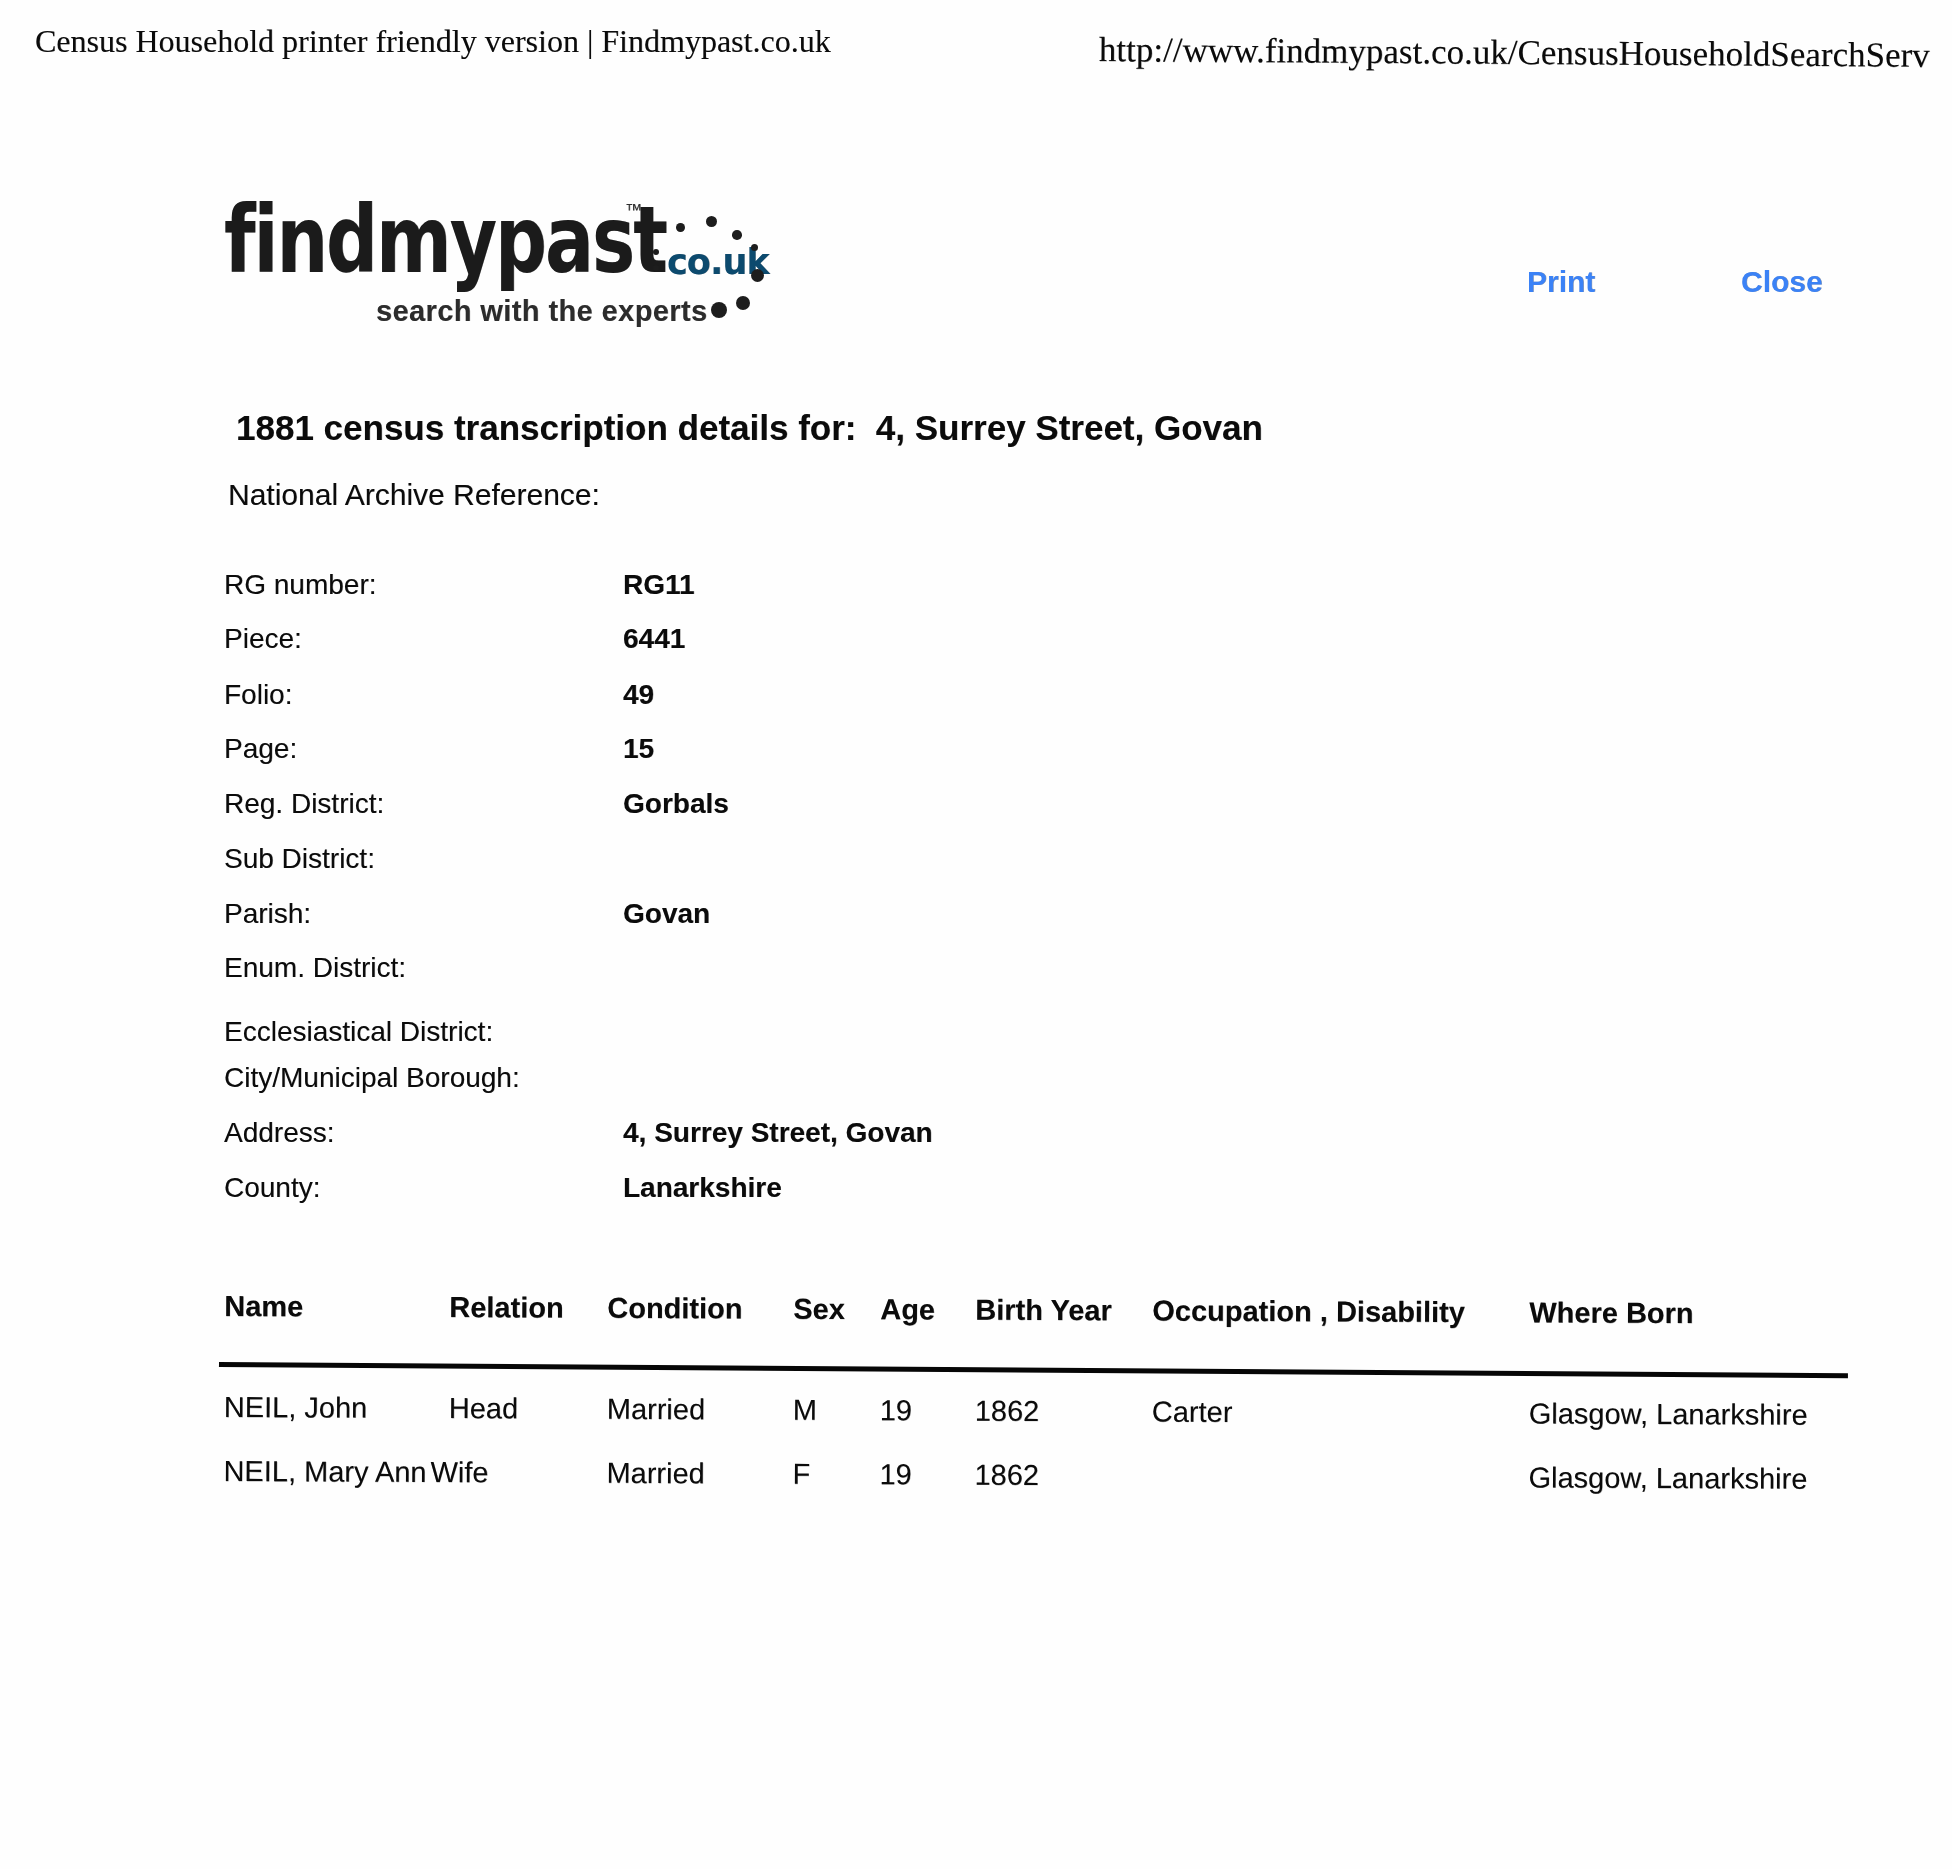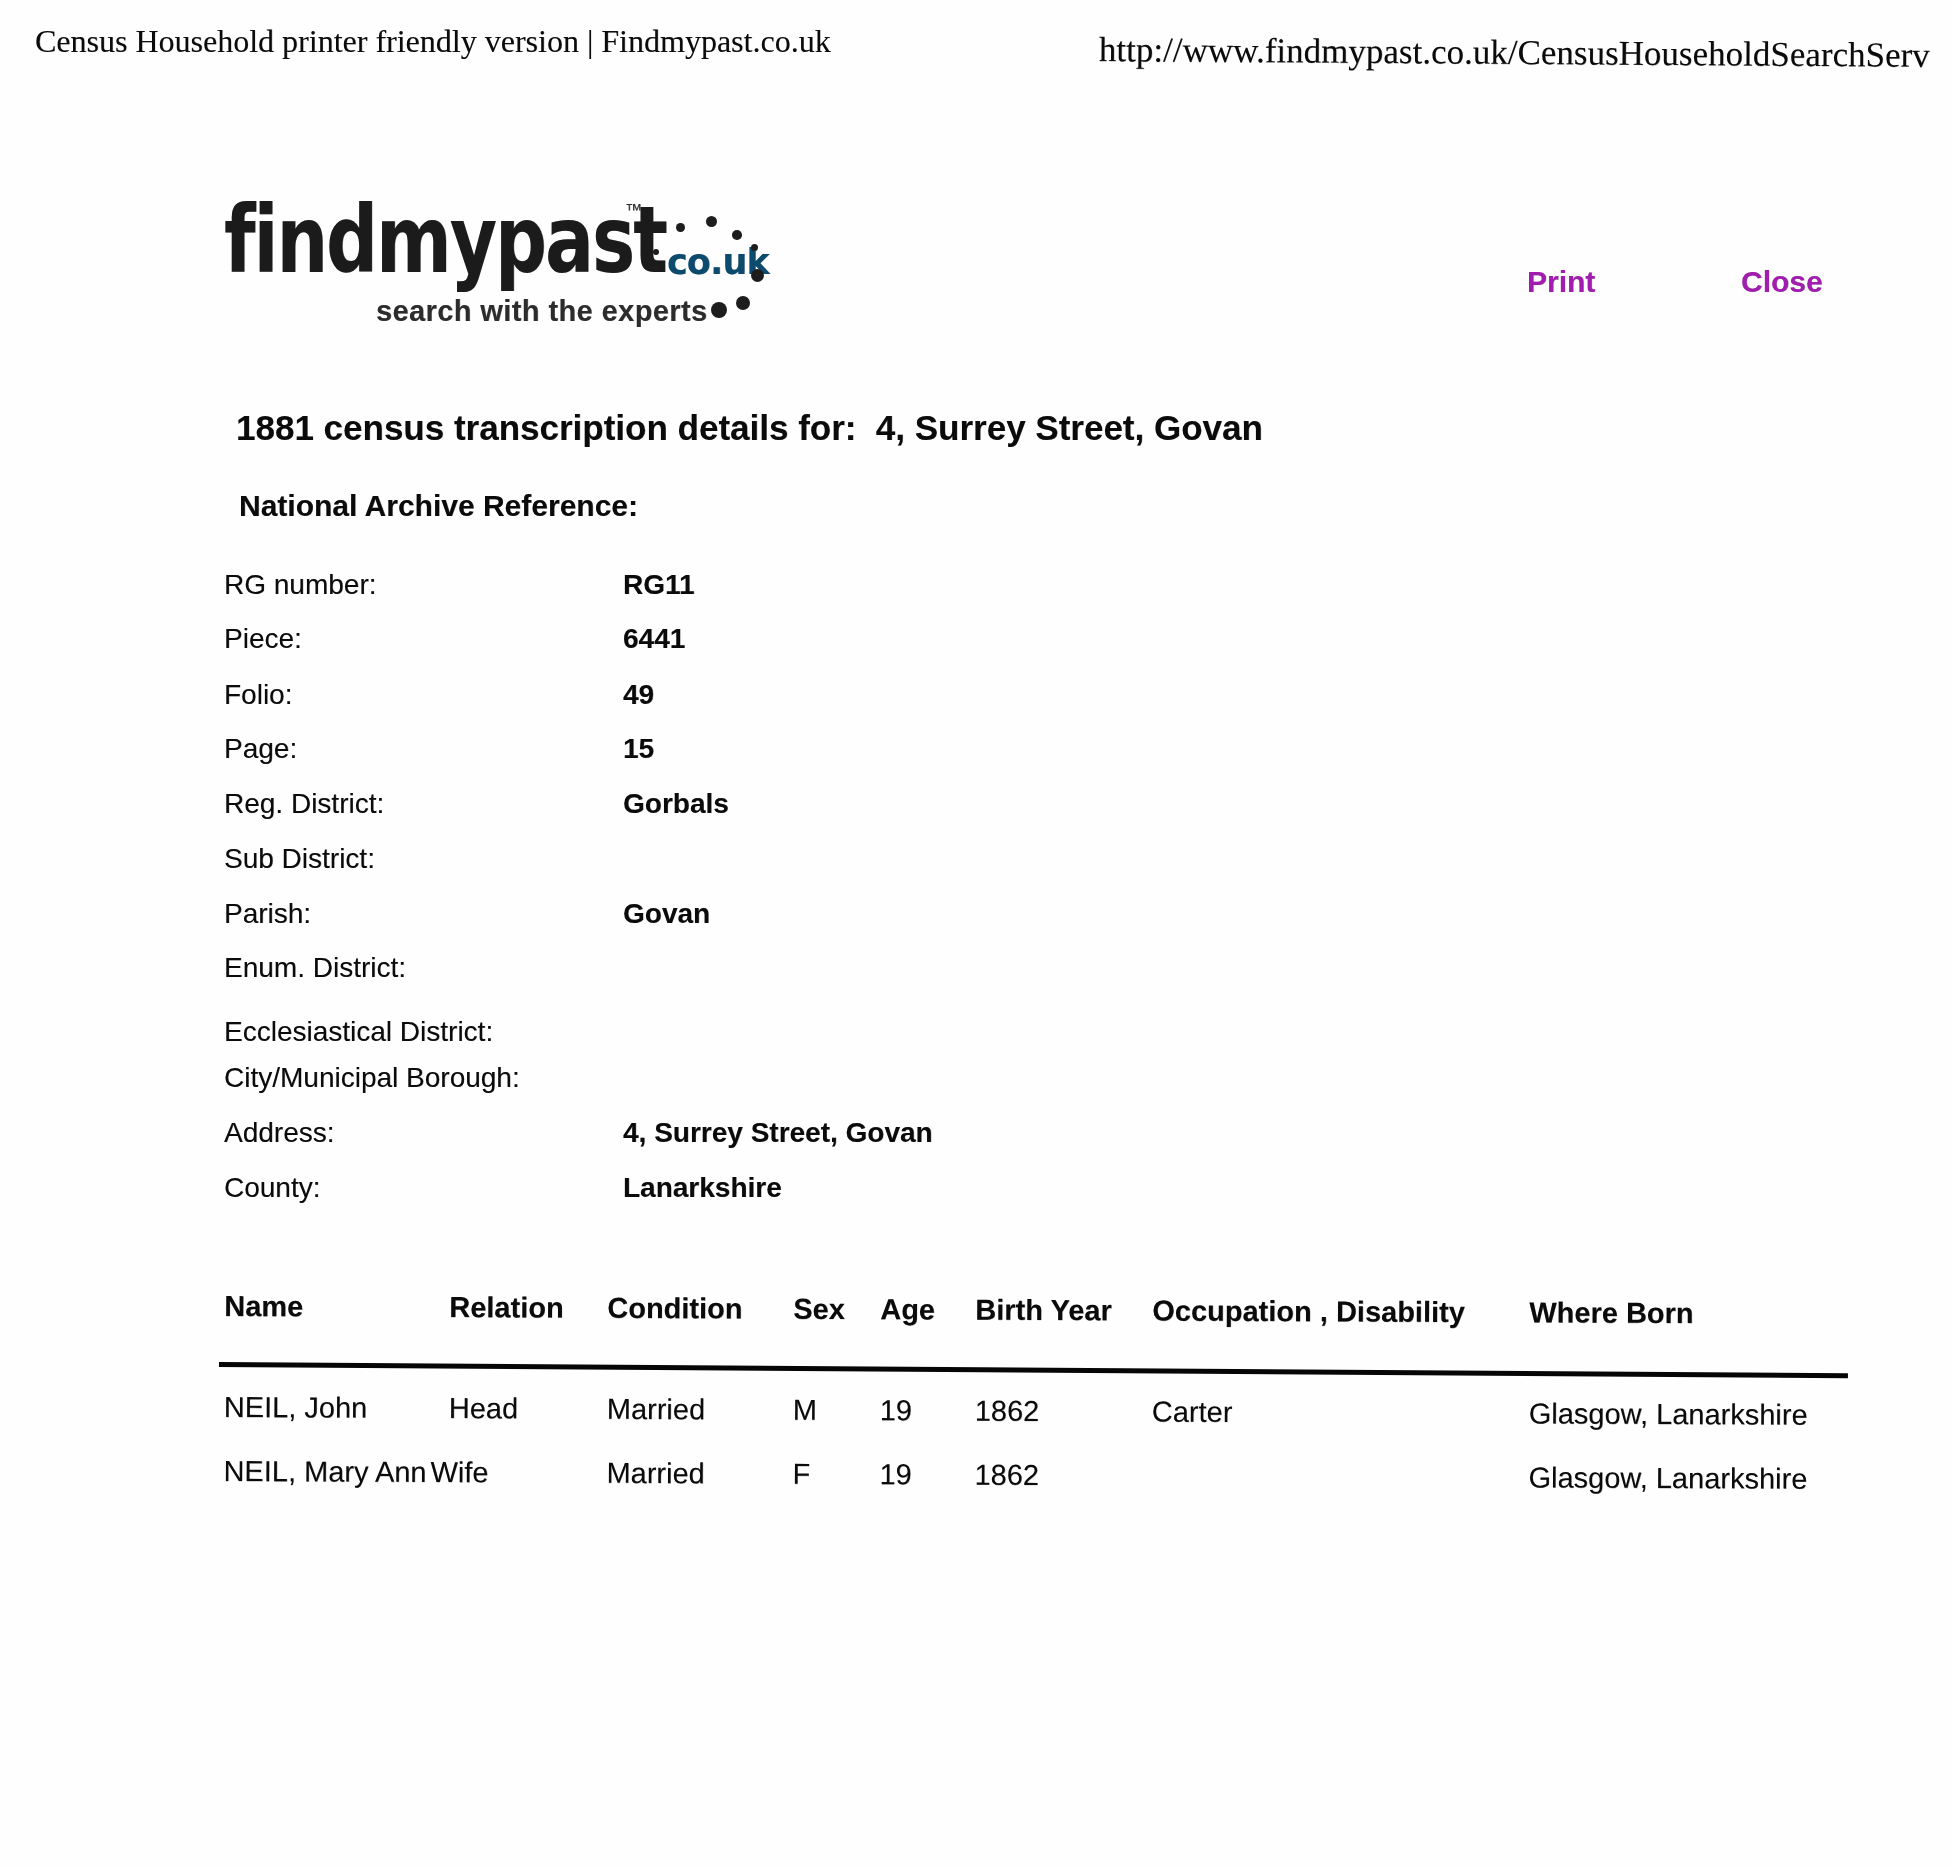--- a/index.html
+++ b/index.html
@@ -22,29 +22,29 @@
          font-size:92px;font-weight:700;letter-spacing:-2.6px;line-height:1;color:#1b1b1b;
          transform:scaleX(0.79);transform-origin:0 0;white-space:nowrap;}
   .tm{position:absolute;left:625px;top:200px;font-size:17.6px;color:#2e2e2e;}
   .tld{position:absolute;left:667px;top:242px;font-family:"DejaVu Sans",sans-serif;
        font-size:35px;font-weight:700;letter-spacing:-0.9px;color:#0c4a6e;}
   .tagline{position:absolute;left:376px;top:295px;font-size:29px;font-weight:700;
            letter-spacing:0.4px;color:#2c2c2c;white-space:nowrap;}
   .dot{position:absolute;border-radius:50%;background:#1d1d1d;}
 
   
-  .action{position:absolute;top:265px;font-size:30px;font-weight:700;color:#a21caf;
+  .action{position:absolute;top:265px;font-size:30px;font-weight:700;color:#3b82f6;
           text-decoration:none;cursor:pointer;}
   .action.print{left:1527px;}
   .action.close{left:1741px;}
 
   
   .title{position:absolute;left:224px;top:396px;margin:12px;font-size:35px;font-weight:700;white-space:nowrap;}
   .title-addr{margin-left:19.3px;}
-  .nar{position:absolute;left:224px;top:474px;margin:15px;font-size:30px;font-weight:700;}
+  .nar{position:absolute;left:224px;top:474px;margin:4px;font-size:30px;font-weight:400;}
   .ref-row{position:absolute;left:224px;height:35px;width:1492px;font-size:28px;}
   .ref-label{position:absolute;left:0;white-space:nowrap;}
   .ref-value{position:absolute;left:399px;font-weight:700;white-space:nowrap;}
 
   
   .table{position:absolute;inset:0;transform:rotate(0.28deg);transform-origin:224px 1362px;}
   .thead span,.trow span{position:absolute;white-space:nowrap;font-size:29px;}
   .thead{position:absolute;inset:0;font-weight:700;}
   .thead span{top:1290px;}
   .rule{position:absolute;left:219px;top:1362px;width:1629px;height:5.3px;background:#060606;

